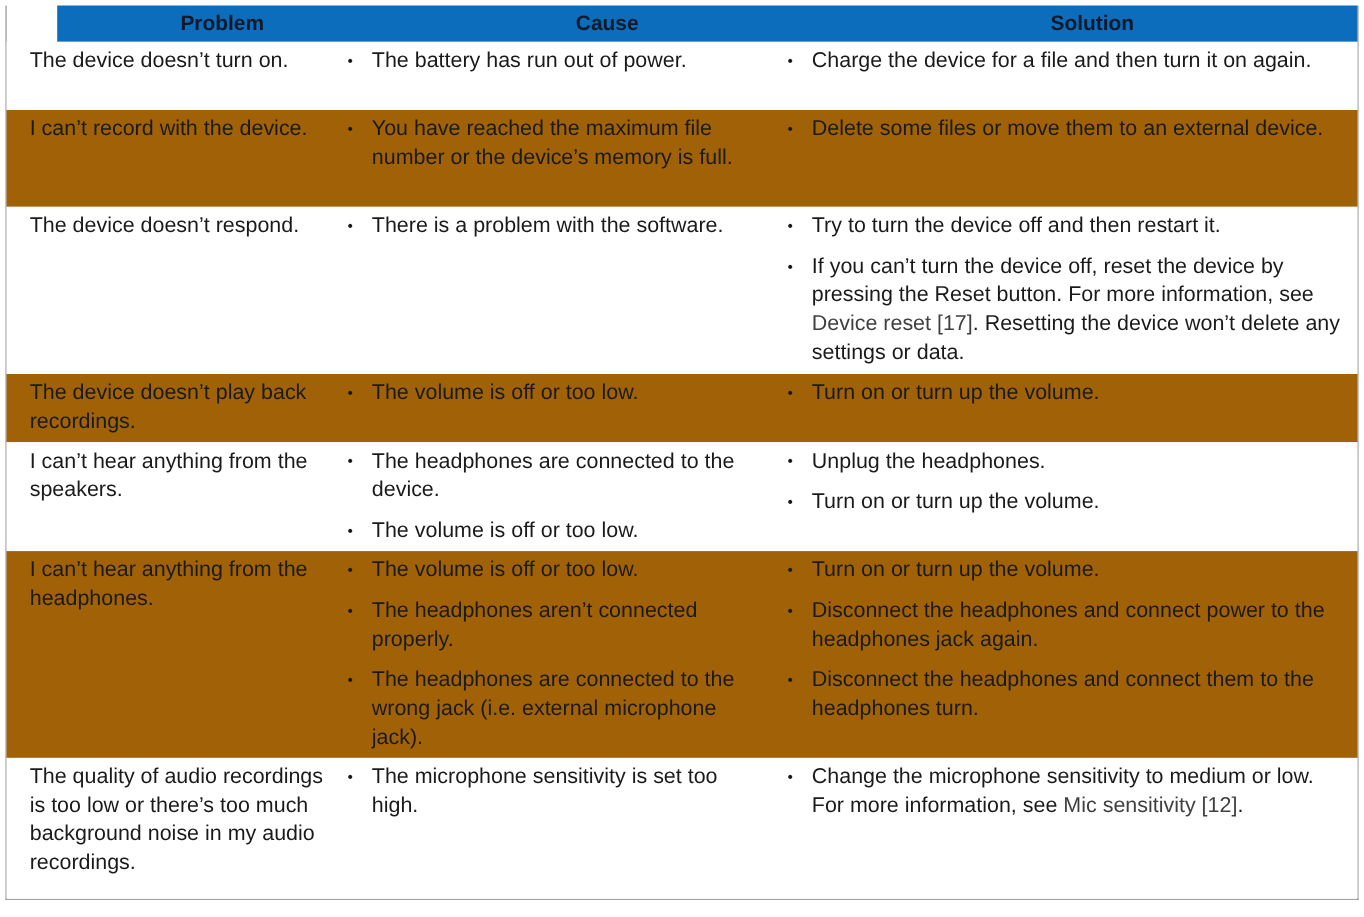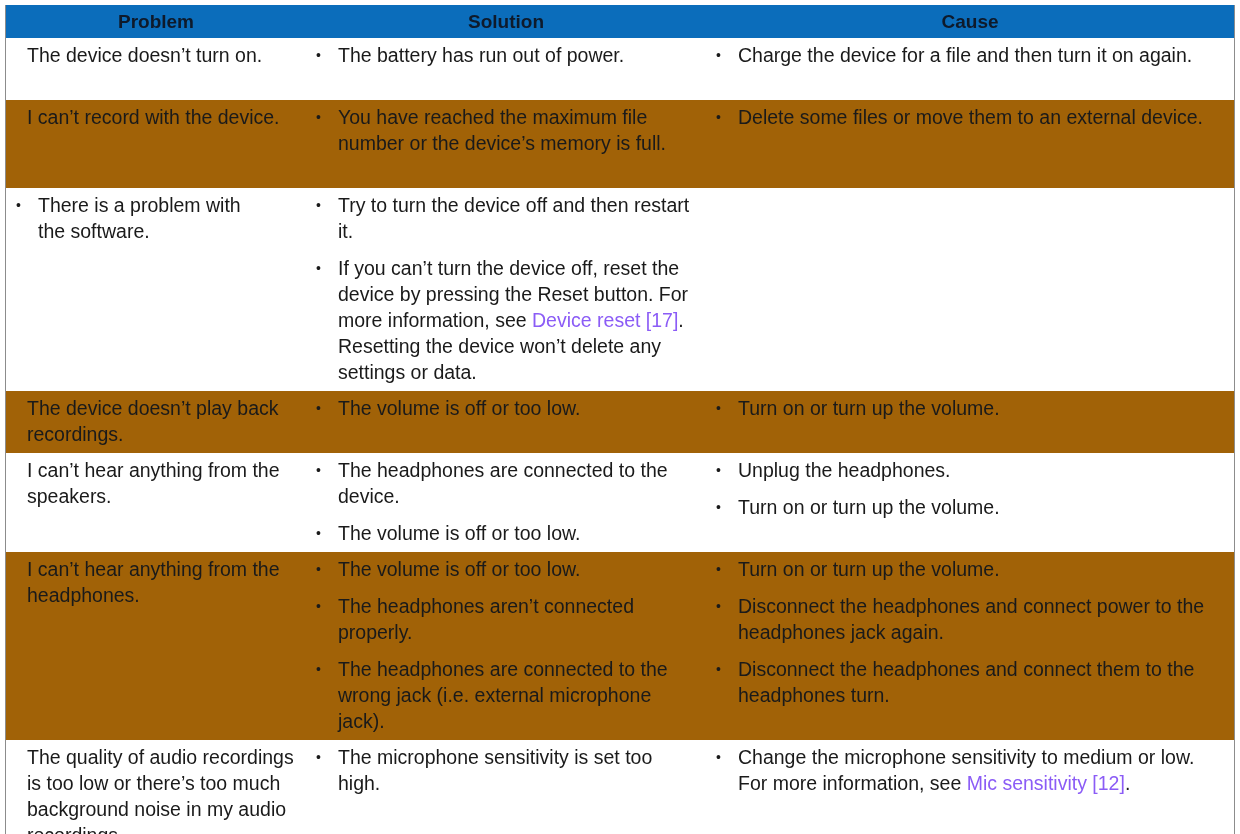--- a/index.html
+++ b/index.html
@@ -4,45 +4,45 @@
 <style>
   html, body { margin: 0; padding: 0; background: #ffffff; }
   body { width: 1240px; height: 834px; overflow: hidden; font-family: "Liberation Sans", "DejaVu Sans", sans-serif; color: #1a1a1a; }
   .tbl {
     position: absolute; left: 5px; top: 5px; width: 1230px;
     border-left: 1px solid #8c8c8c; border-right: 1px solid #8c8c8c; border-bottom: 1px solid #8c8c8c;
     box-sizing: border-box;
   }
   .hdr {
     display: grid; grid-template-columns: 300px 400px 1fr;
-    background: #0b6dbb; height: 33px; align-items: center;
+    background: #0b6dbb; height: 33px; align-items: center; margin-left: 46px;
   }
   .hdr div { text-align: center; font-weight: bold; font-size: 19px; color: #0e1a2b; }
   .row {
     display: grid; grid-template-columns: 300px 400px 1fr;
     font-size: 19.5px; line-height: 26px; padding: 4px 0 6px 0;
   }
   .row.alt { background: #a16207; }
   .row.wh { background: #ffffff; }
   .cell { padding: 0 10px 0 21px; }
   .cell.c { padding-left: 10px; padding-right: 36px; }
   .cell.s { padding-left: 10px; padding-right: 14px; }
   .item { position: relative; padding-left: 22px; margin-bottom: 11px; }
   .item:last-child { margin-bottom: 0; }
   .bullet { position: absolute; left: 0; top: 0; font-size: 14px; }
-  .link { color: #8b5cf6; }
+  .link { color: #404040; }
 </style>
 </head>
 <body>
 
 <div class="tbl">
   <div class="hdr">
     <div>Problem</div>
+    <div>Cause</div>
     <div>Solution</div>
-    <div>Cause</div>
   </div>
   <div id="rows">
       <div class="row wh" style="min-height: 52px;">
         <div class="cell">The device doesn’t turn on.</div>
         <div class="cell c">
           <div class="item"><span class="bullet">•</span><span>The battery has run out of power.</span></div>
         </div>
         <div class="cell s">
           <div class="item"><span class="bullet">•</span><span>Charge the device for a file and then turn it on again.</span></div>
         </div>
@@ -50,20 +50,21 @@
       <div class="row alt" style="min-height: 78px;">
         <div class="cell">I can’t record with the device.</div>
         <div class="cell c">
           <div class="item"><span class="bullet">•</span><span>You have reached the maximum file number or the device’s memory is full.</span></div>
         </div>
         <div class="cell s">
           <div class="item"><span class="bullet">•</span><span>Delete some files or move them to an external device.</span></div>
         </div>
       </div>
       <div class="row wh" style="min-height: 142px;">
+        <div class="cell">The device doesn’t respond.</div>
         <div class="cell c">
           <div class="item"><span class="bullet">•</span><span>There is a problem with the software.</span></div>
         </div>
         <div class="cell s">
           <div class="item"><span class="bullet">•</span><span>Try to turn the device off and then restart it.</span></div>
           <div class="item"><span class="bullet">•</span><span>If you can’t turn the device off, reset the device by pressing the Reset button. For more information, see </span><span class="link">Device reset [17]</span><span>. Resetting the device won’t delete any settings or data.</span></div>
         </div>
       </div>
       <div class="row alt" style="min-height: 52px;">
         <div class="cell">The device doesn’t play back recordings.</div>

